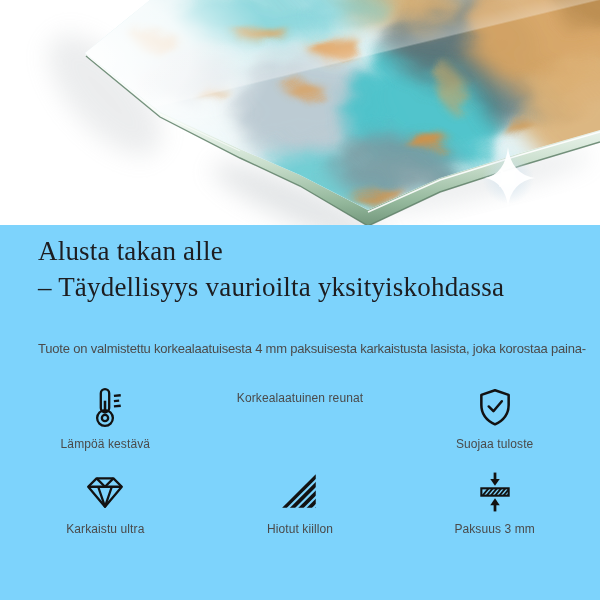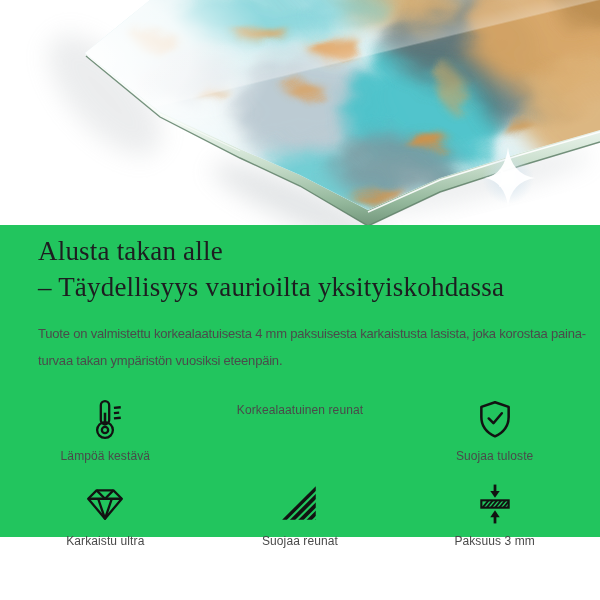--- a/index.html
+++ b/index.html
@@ -1,28 +1,28 @@
 <!DOCTYPE html>
 <html><head>
 <meta charset="utf-8">
 <style>
   html,body{margin:0;padding:0;background:#ffffff;}
   body{width:600px;height:600px;overflow:hidden;font-family:"Liberation Sans",sans-serif;color:#4a4a4a;}
-  .page{width:600px;height:537px;background:#22c55e;position:relative;}
+  .page{width:600px;height:600px;background:#7dd3fc;position:relative;}
 
   
   .hero{position:relative;width:600px;height:225px;background:#fff;overflow:hidden;}
   .hero svg{display:block;}
 
   
   .content{padding:0 38px;}
   .title{margin:8px 0 0 0;font-family:"Liberation Serif","DejaVu Serif",serif;font-weight:400;
          font-size:27px;line-height:36px;color:#1d1d20;letter-spacing:.2px;}
   .title span{display:block;}
-  .desc{margin-top:15px;font-size:13px;line-height:27px;color:#4b4b4b;letter-spacing:-.2px;}
+  .desc{margin-top:30px;font-size:13px;line-height:27px;color:#4b4b4b;letter-spacing:-.2px;}
   .desc div{white-space:nowrap;}
 
   
   .features{margin-top:22px;padding:0 8px;display:grid;grid-template-columns:1fr 1fr 1fr;row-gap:18px;}
   .feature{display:flex;flex-direction:column;align-items:center;}
   .feature .ic{height:46px;display:flex;align-items:center;justify-content:center;}
   .feature .lbl{margin-top:7px;font-size:12px;color:#4a4a4a;letter-spacing:.1px;text-align:left;}
   .feature svg{stroke:#121212;fill:none;stroke-width:2.2;}
 </style>
 </head>
@@ -130,21 +130,20 @@
     </svg>
   </div>
 
   <div class="content">
     <h1 class="title">
       <span>Alusta takan alle</span>
       <span>– Täydellisyys vaurioilta yksityiskohdassa</span>
     </h1>
     <div class="desc">
       <div>Tuote on valmistettu korkealaatuisesta 4 mm paksuisesta karkaistusta lasista, joka korostaa paina-</div>
-      <div>turvaa takan ympäristön vuosiksi eteenpäin.</div>
     </div>
   </div>
 
   <div class="features">
 
     <div class="feature">
       <div class="ic">
         <svg width="42" height="42" viewBox="0 0 40 40">
           <rect x="16" y="3" width="8" height="22" rx="4"></rect>
           <circle cx="20" cy="30.5" r="7.5"></circle>
@@ -194,21 +193,21 @@
             </defs>
           <g clip-path="url(#triClip)" stroke-width="3.6">
             <line x1="0" y1="40" x2="40" y2="0"></line>
             <line x1="8" y1="40" x2="40" y2="8"></line>
             <line x1="16" y1="40" x2="40" y2="16"></line>
             <line x1="24" y1="40" x2="40" y2="24"></line>
             <line x1="32" y1="40" x2="40" y2="32"></line>
           </g>
         </svg>
       </div>
-      <div class="lbl">Suojaa reunat</div>
+      <div class="lbl">Hiotut kiillon</div>
     </div>
 
     <div class="feature">
       <div class="ic">
         <svg width="42" height="42" viewBox="0 0 40 40">
           <defs>
               <clipPath id="barClip">
                 <rect x="7" y="16.5" width="26" height="7"></rect>
               </clipPath>
             </defs>

